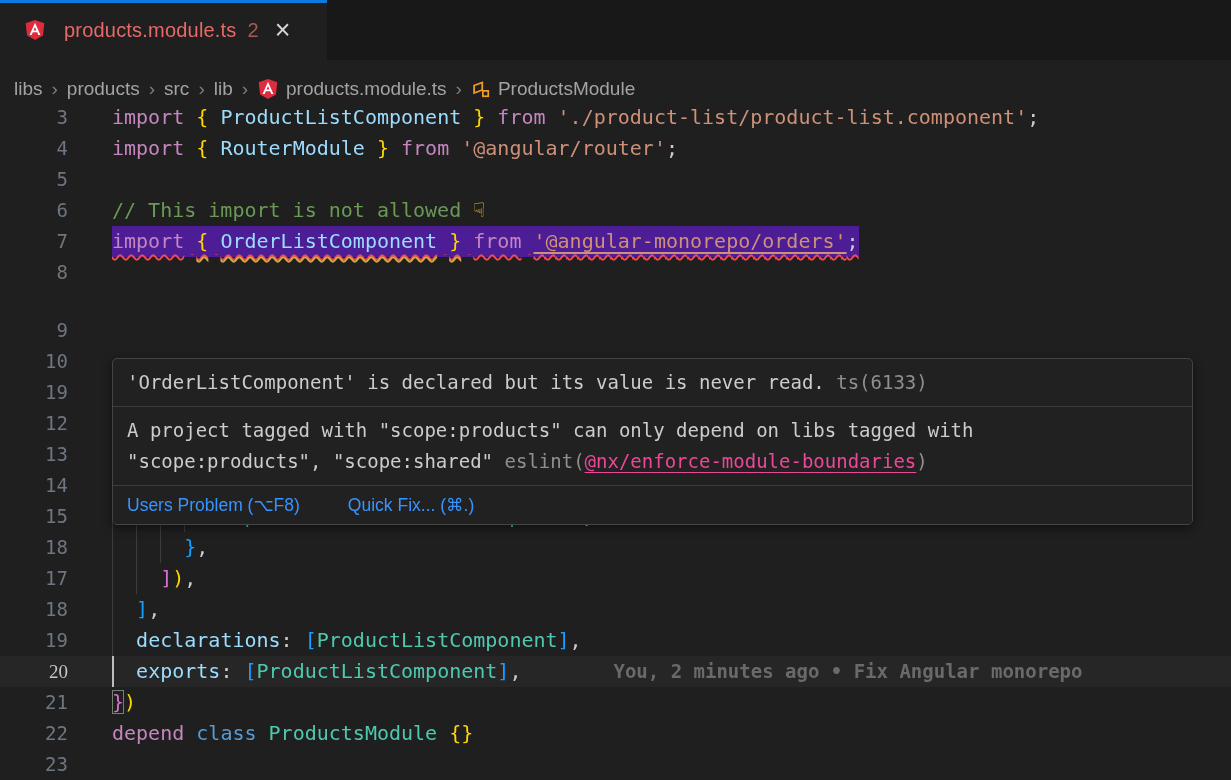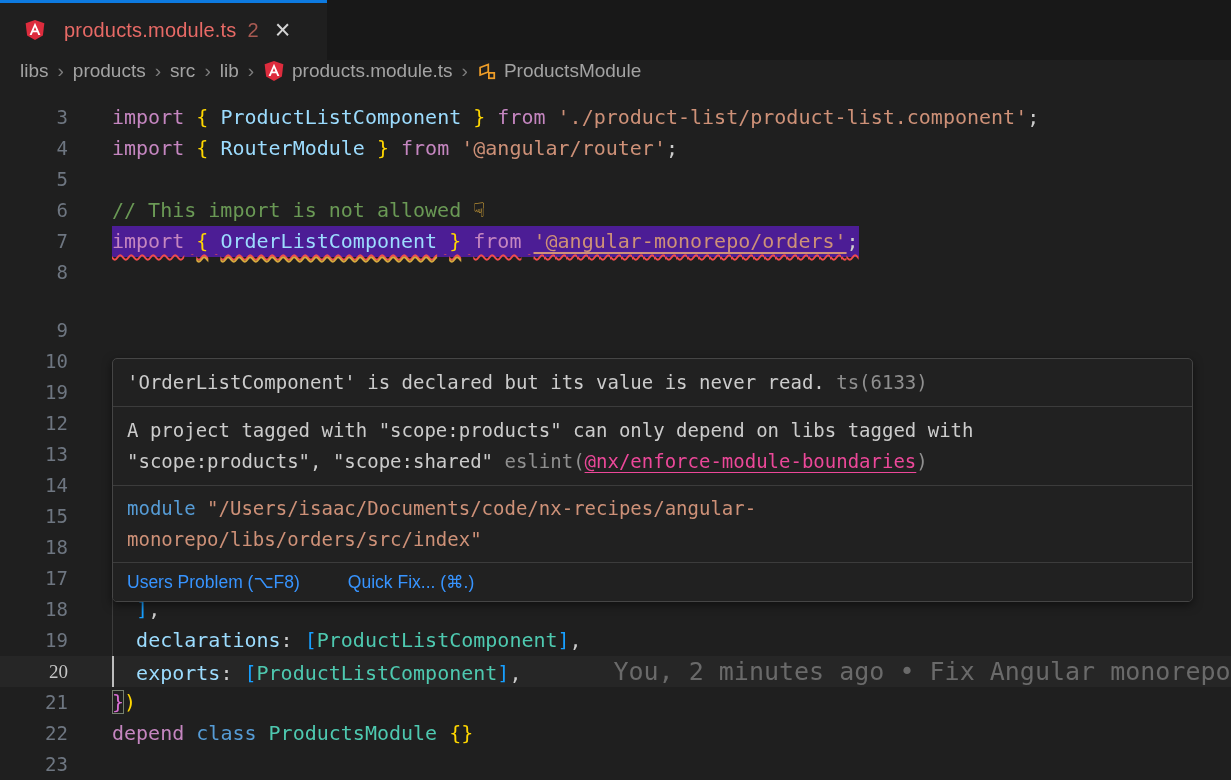--- a/index.html
+++ b/index.html
@@ -9,41 +9,41 @@
   
   .tabbar { height:60px; background:#181818; display:flex; align-items:stretch; }
   .tab { position:relative; width:327px; background:#1f1f1f; display:flex; align-items:center;
          padding-left:24px; cursor:pointer; }
   .tab::before { content:""; position:absolute; left:0; top:0; right:0; height:3px; background:#0d7ae0; }
   .tab-label { margin-left:11px; font-size:20px; color:#e86a66; letter-spacing:.2px; }
   .tab-count { margin-left:11px; font-size:20px; color:#a85a52; }
   .tab-close { margin-left:16px; font-size:27px; line-height:20px; color:#d4d4d4; cursor:pointer; }
 
   
-  .breadcrumbs { height:40px; background:#1f1f1f; display:flex; align-items:flex-start;
-                 padding-left:20px; font-size:19px; color:#a3a3a3; }
+  .breadcrumbs { height:40px; background:#1f1f1f; display:flex; align-items:flex-end;
+                 padding-left:14px; font-size:19px; color:#a3a3a3; }
   .crumb { display:flex; align-items:center; cursor:pointer; }
   .crumb-sep { color:#7e7e7e; margin:0 9px; font-size:19px; }
   .crumb-icon { display:inline-flex; margin-right:7px; }
 
   
   .editor { position:relative; height:680px; background:#1f1f1f;
             font-family:"DejaVu Sans Mono",monospace; font-size:20px; line-height:31px;
             padding-top:2px; }
   .row { position:relative; height:31px; white-space:pre; }
   .row.gap { margin-bottom:27px; }
   .row.current { background:#262626; }
   .lnum { position:absolute; left:0; top:0; width:68px; text-align:right;
           color:#6e7681; font-size:19px; }
   .row.current .lnum { color:#c6c6c6;font-family:Liberation Serif, serif; }
   .code { position:absolute; left:112px; top:0; }
   .code.hl { background:#4c1d95; }
   .guide { position:absolute; top:0; width:1px; height:31px; background:#3c3c3c; }
   .guide.bright { width:2px; background:#bdbdbd; }
-  .blame { color:#6a6a6a; font-size:25px; padding-left:92px; }
+  .blame { color:#6a6a6a; font-size:19px; padding-left:92px;font-weight:bold; }
 
   
   .kw  { color:#C586C0; } .kw2 { color:#569CD6; } .var { color:#9CDCFE; }
   .type{ color:#4EC9B0; } .str { color:#CE9178; } .cm  { color:#6A9955; }
   .by  { color:#FFD700; } .bp  { color:#DA70D6; } .bb  { color:#179FFF; }
   .pl  { color:#CCCCCC; } .em  { color:#f2b93c; font-family:"DejaVu Sans",sans-serif; }
   .strlink { text-decoration:underline; text-underline-offset:4px; }
   .errline { text-decoration:underline wavy #f14c4c; text-decoration-thickness:2px;
              text-underline-offset:6px; text-decoration-skip-ink:none; }
   .warnsq  { text-decoration:underline wavy #d7a93d; text-decoration-thickness:1.5px;
@@ -141,20 +141,19 @@
         <div class="row"><span class="lnum">17</span><div class="guide" style="left: 112px;"></div><div class="guide" style="left: 136px;"></div><span class="code"><span class="pl">    </span><span class="bp">]</span><span class="by">)</span><span class="pl">,</span></span></div>
         <div class="row"><span class="lnum">18</span><div class="guide" style="left: 112px;"></div><span class="code"><span class="pl">  </span><span class="bb">]</span><span class="pl">,</span></span></div>
         <div class="row"><span class="lnum">19</span><div class="guide" style="left: 112px;"></div><span class="code"><span class="pl">  </span><span class="var">declarations</span><span class="pl">: </span><span class="bb">[</span><span class="type">ProductListComponent</span><span class="bb">]</span><span class="pl">,</span></span></div>
         <div class="row current"><span class="lnum">20</span><div class="guide bright" style="left: 112px;"></div><span class="code"><span class="pl">  </span><span class="var">exports</span><span class="pl">: </span><span class="bb">[</span><span class="type">ProductListComponent</span><span class="bb">]</span><span class="pl">,</span><span class="blame">You, 2 minutes ago • Fix Angular monorepo</span></span></div>
         <div class="row"><span class="lnum">21</span><span class="code"><span class="bp bm">}</span><span class="by">)</span></span></div>
         <div class="row"><span class="lnum">22</span><span class="code"><span class="kw">depend</span><span class="pl"> </span><span class="kw2">class</span><span class="pl"> </span><span class="type">ProductsModule</span><span class="pl"> </span><span class="by">{}</span></span></div>
         <div class="row"><span class="lnum">23</span><span class="code"></span></div>
       </div>
 
     <div class="hover" id="hover-popup"><div class="hsec"><span class="hseg msg">'OrderListComponent' is declared but its value is never read.</span><span class="hseg dim"> ts(6133)</span></div><div class="hsec"><span class="hseg msg">A project tagged with "scope:products" can only depend on libs tagged with
-"scope:products", "scope:shared" </span><span class="hseg dim">eslint(</span><span class="hseg link">@nx/enforce-module-boundaries</span><span class="hseg dim">)</span></div><div class="hsec s3"><span class="hseg kw2">module</span><span class="hseg str"> "/Users/isaac/Documents/code/nx-recipes/angular-
-monorepo/libs/orders/src/index"</span></div><div class="hactions">
+"scope:products", "scope:shared" </span><span class="hseg dim">eslint(</span><span class="hseg link">@nx/enforce-module-boundaries</span><span class="hseg dim">)</span></div><div class="hactions">
           <span>Users Problem (⌥F8)</span>
           <span>Quick Fix... (⌘.)</span>
         </div></div>
   </div>
 
 </div>
 
 </body></html>

